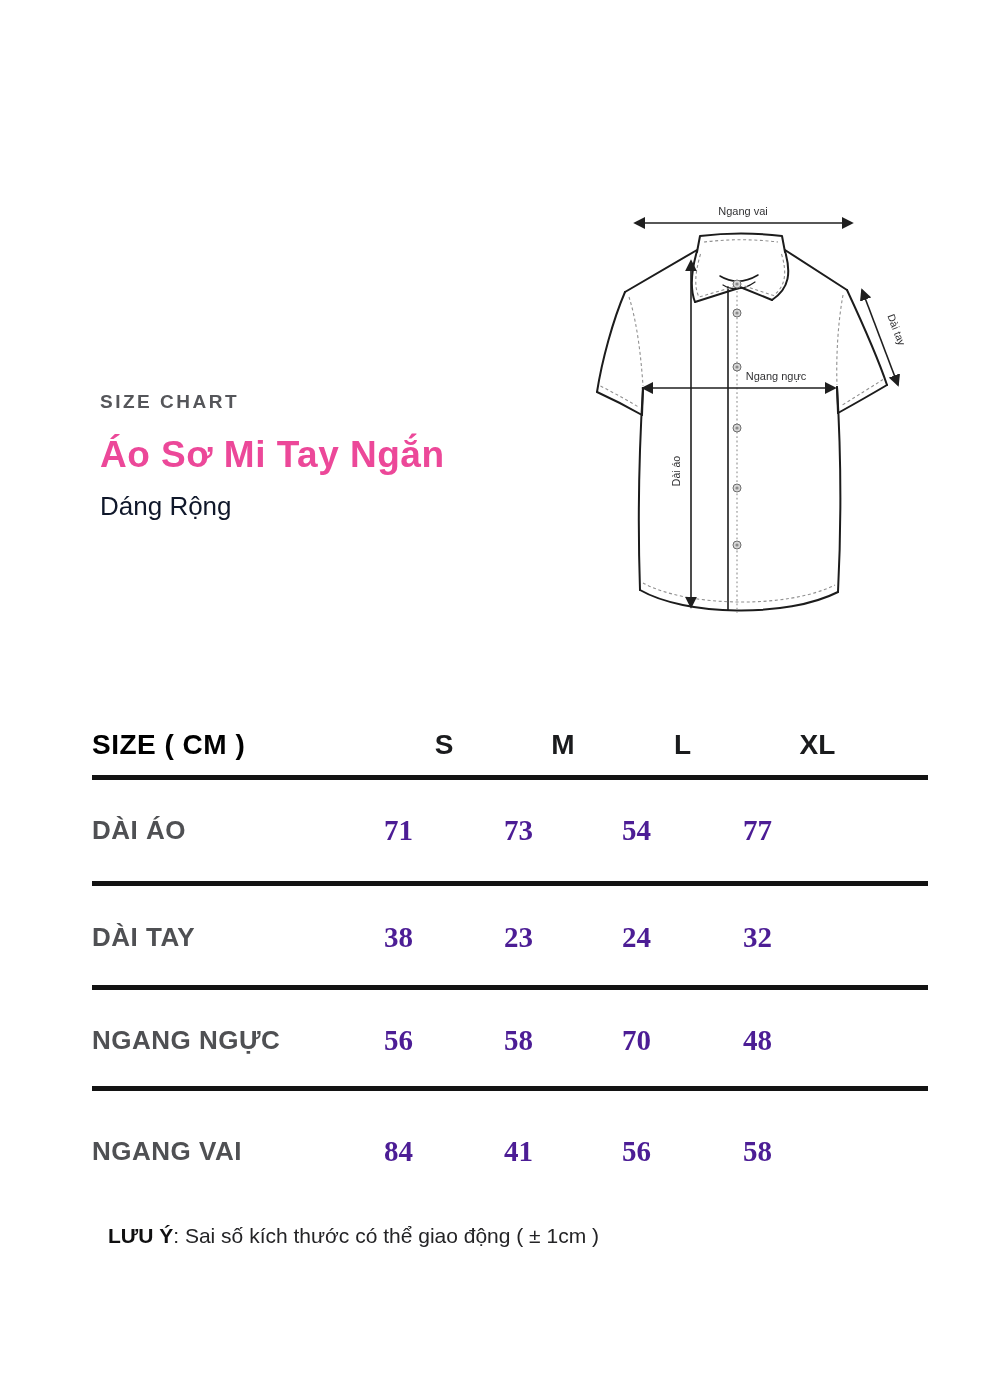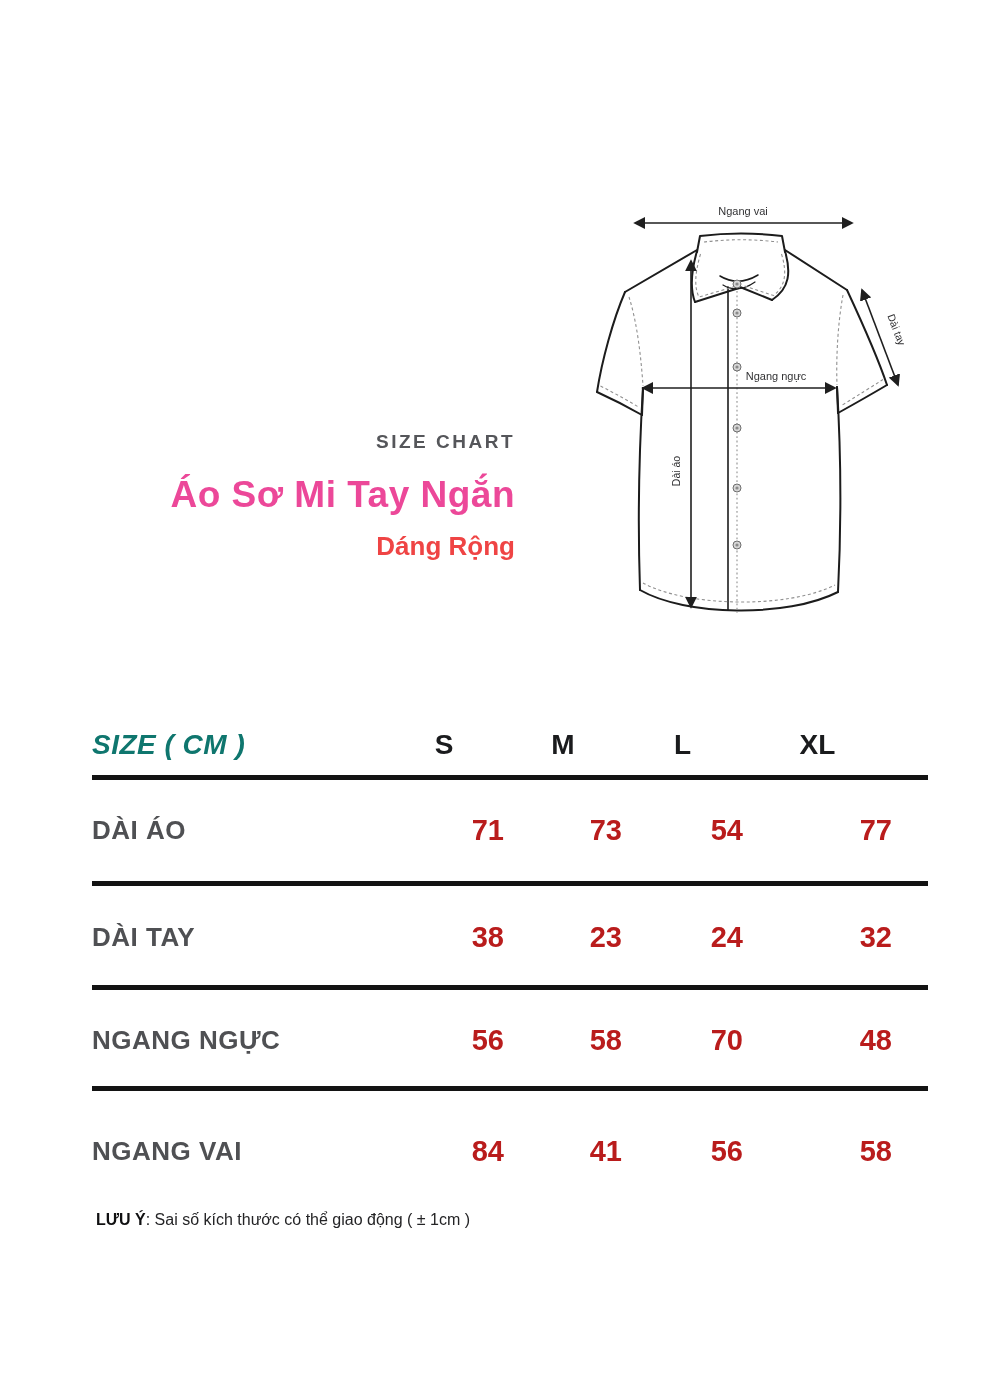--- a/index.html
+++ b/index.html
@@ -4,51 +4,51 @@
 <style>
   html,body{margin:0;padding:0;}
   body{
     width:1000px;height:1400px;background:#ffffff;position:relative;overflow:hidden;
     font-family:"Liberation Sans","DejaVu Sans",sans-serif;
     -webkit-font-smoothing:antialiased;
   }
   .canvas{position:absolute;inset:0;}
 
   
-  .title-block{position:absolute;left:100px;top:392px;width:415px;text-align:right;margin-top:40px;}
+  .title-block{position:absolute;left:100px;top:392px;width:415px;text-align:left;}
   .eyebrow{font-size:19px;font-weight:700;letter-spacing:2.5px;color:#55565a;line-height:1;}
   .main-title{font-size:37px;font-weight:700;color:#ec4899;letter-spacing:.5px;margin:24px 0 0;line-height:1.1;}
-  .subtitle{font-size:26px;font-weight:700;color:#ef4444;margin:16px 0 0;line-height:1.1;}
+  .subtitle{font-size:26px;font-weight:400;color:#0f172a;margin:16px 0 0;line-height:1.1;}
 
   
   .diagram{position:absolute;left:575px;top:190px;width:350px;height:470px;margin:0;}
   .diagram svg{display:block;width:100%;height:100%;}
   .diagram text{font-family:"Liberation Sans","DejaVu Sans",sans-serif;fill:#323234;}
 
   
   .t-row{position:absolute;left:92px;width:800px;display:grid;
          grid-template-columns:292px 120px 118px 121px 149px;align-items:center;}
   .t-row .cell{white-space:nowrap;}
   .t-head{top:715px;height:60px;}
   .t-r0{top:780px;height:100px;}
   .t-r1{top:887px;height:100px;}
   .t-r2{top:990px;height:100px;}
   .t-r3{top:1101px;height:100px;}
-  .head-label{font-size:28px;font-weight:700;color:#0f766e;letter-spacing:.5px;font-style:italic;}
+  .head-label{font-size:28px;font-weight:700;color:#000000;letter-spacing:.5px;}
   .col-head{font-size:28px;font-weight:700;color:#1a1b1d;text-align:center;}
   .row-label{font-size:26px;font-weight:700;color:#4f5053;letter-spacing:.5px;}
-  .val{font-size:29px;font-weight:700;color:#b91c1c;text-align:right;}
+  .val{font-size:29px;font-weight:700;color:#4c1d95;text-align:left;font-family:Liberation Serif, serif;}
   .rule{position:absolute;left:92px;width:836px;height:5px;background:#131313;}
   .rule-0{top:775px;}
   .rule-1{top:881px;}
   .rule-2{top:985px;}
   .rule-3{top:1086px;}
 
   
-  .note{position:absolute;left:92px;top:1206px;margin:4px;font-size:16px;color:#242426;line-height:1.3;}
+  .note{position:absolute;left:92px;top:1206px;margin:16px;font-size:21px;color:#242426;line-height:1.3;}
   .note .note-label{font-weight:700;color:#101011;}
 </style>
 </head>
 <body>
 
 <div class="canvas">
 
   <section class="title-block">
     <div class="eyebrow">SIZE CHART</div>
     <h1 class="main-title">Áo Sơ Mi Tay Ngắn</h1>

